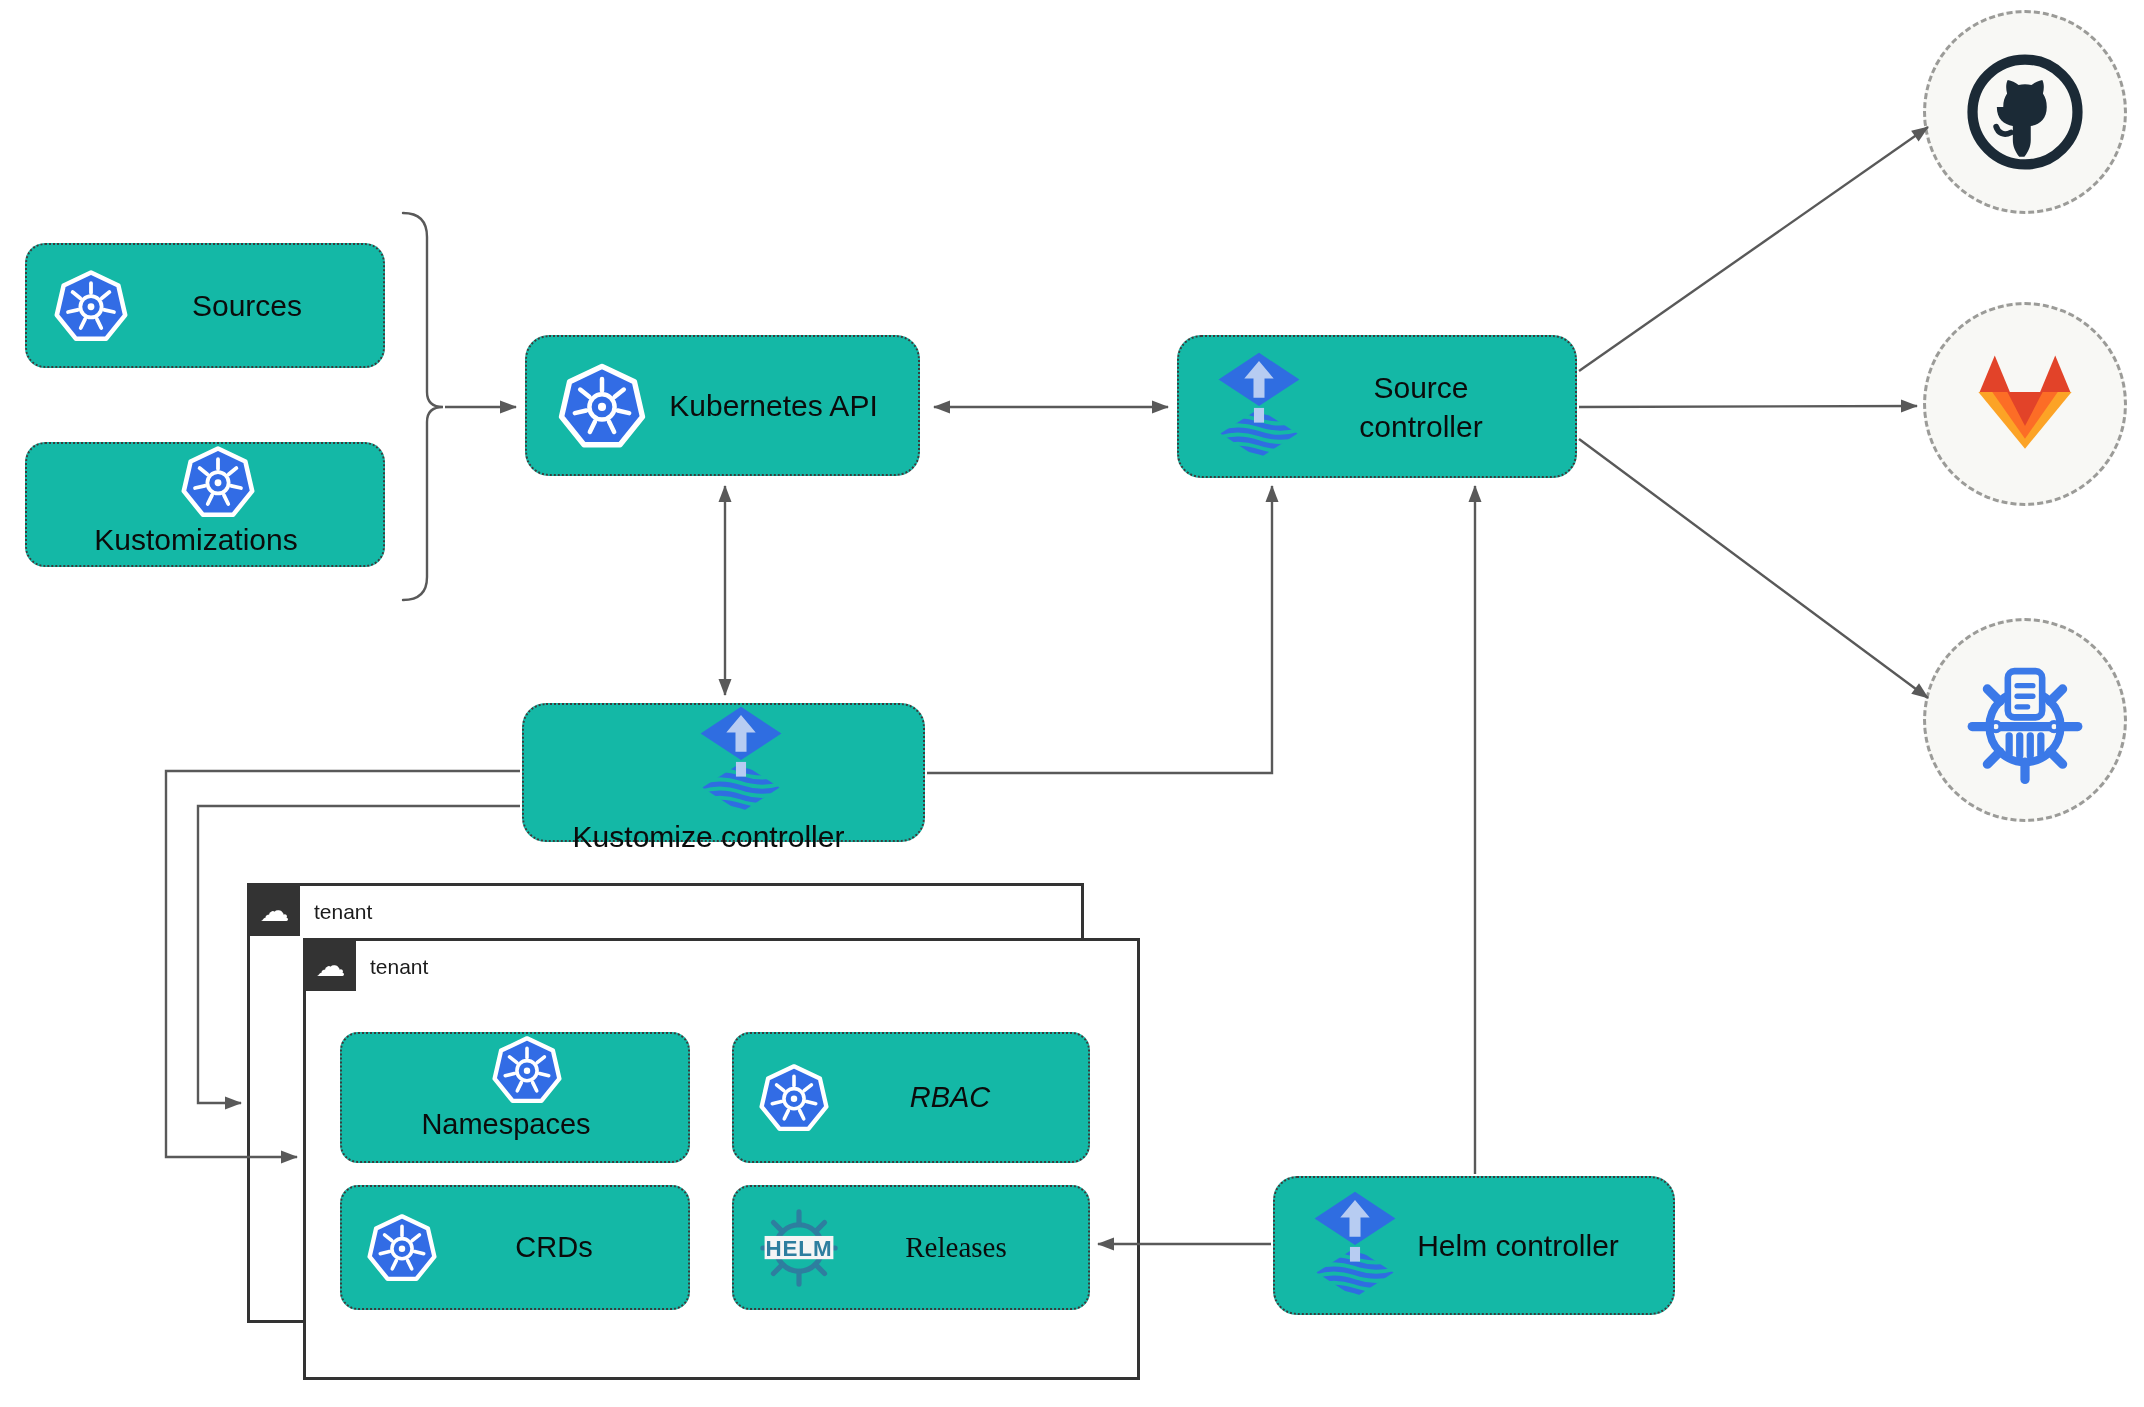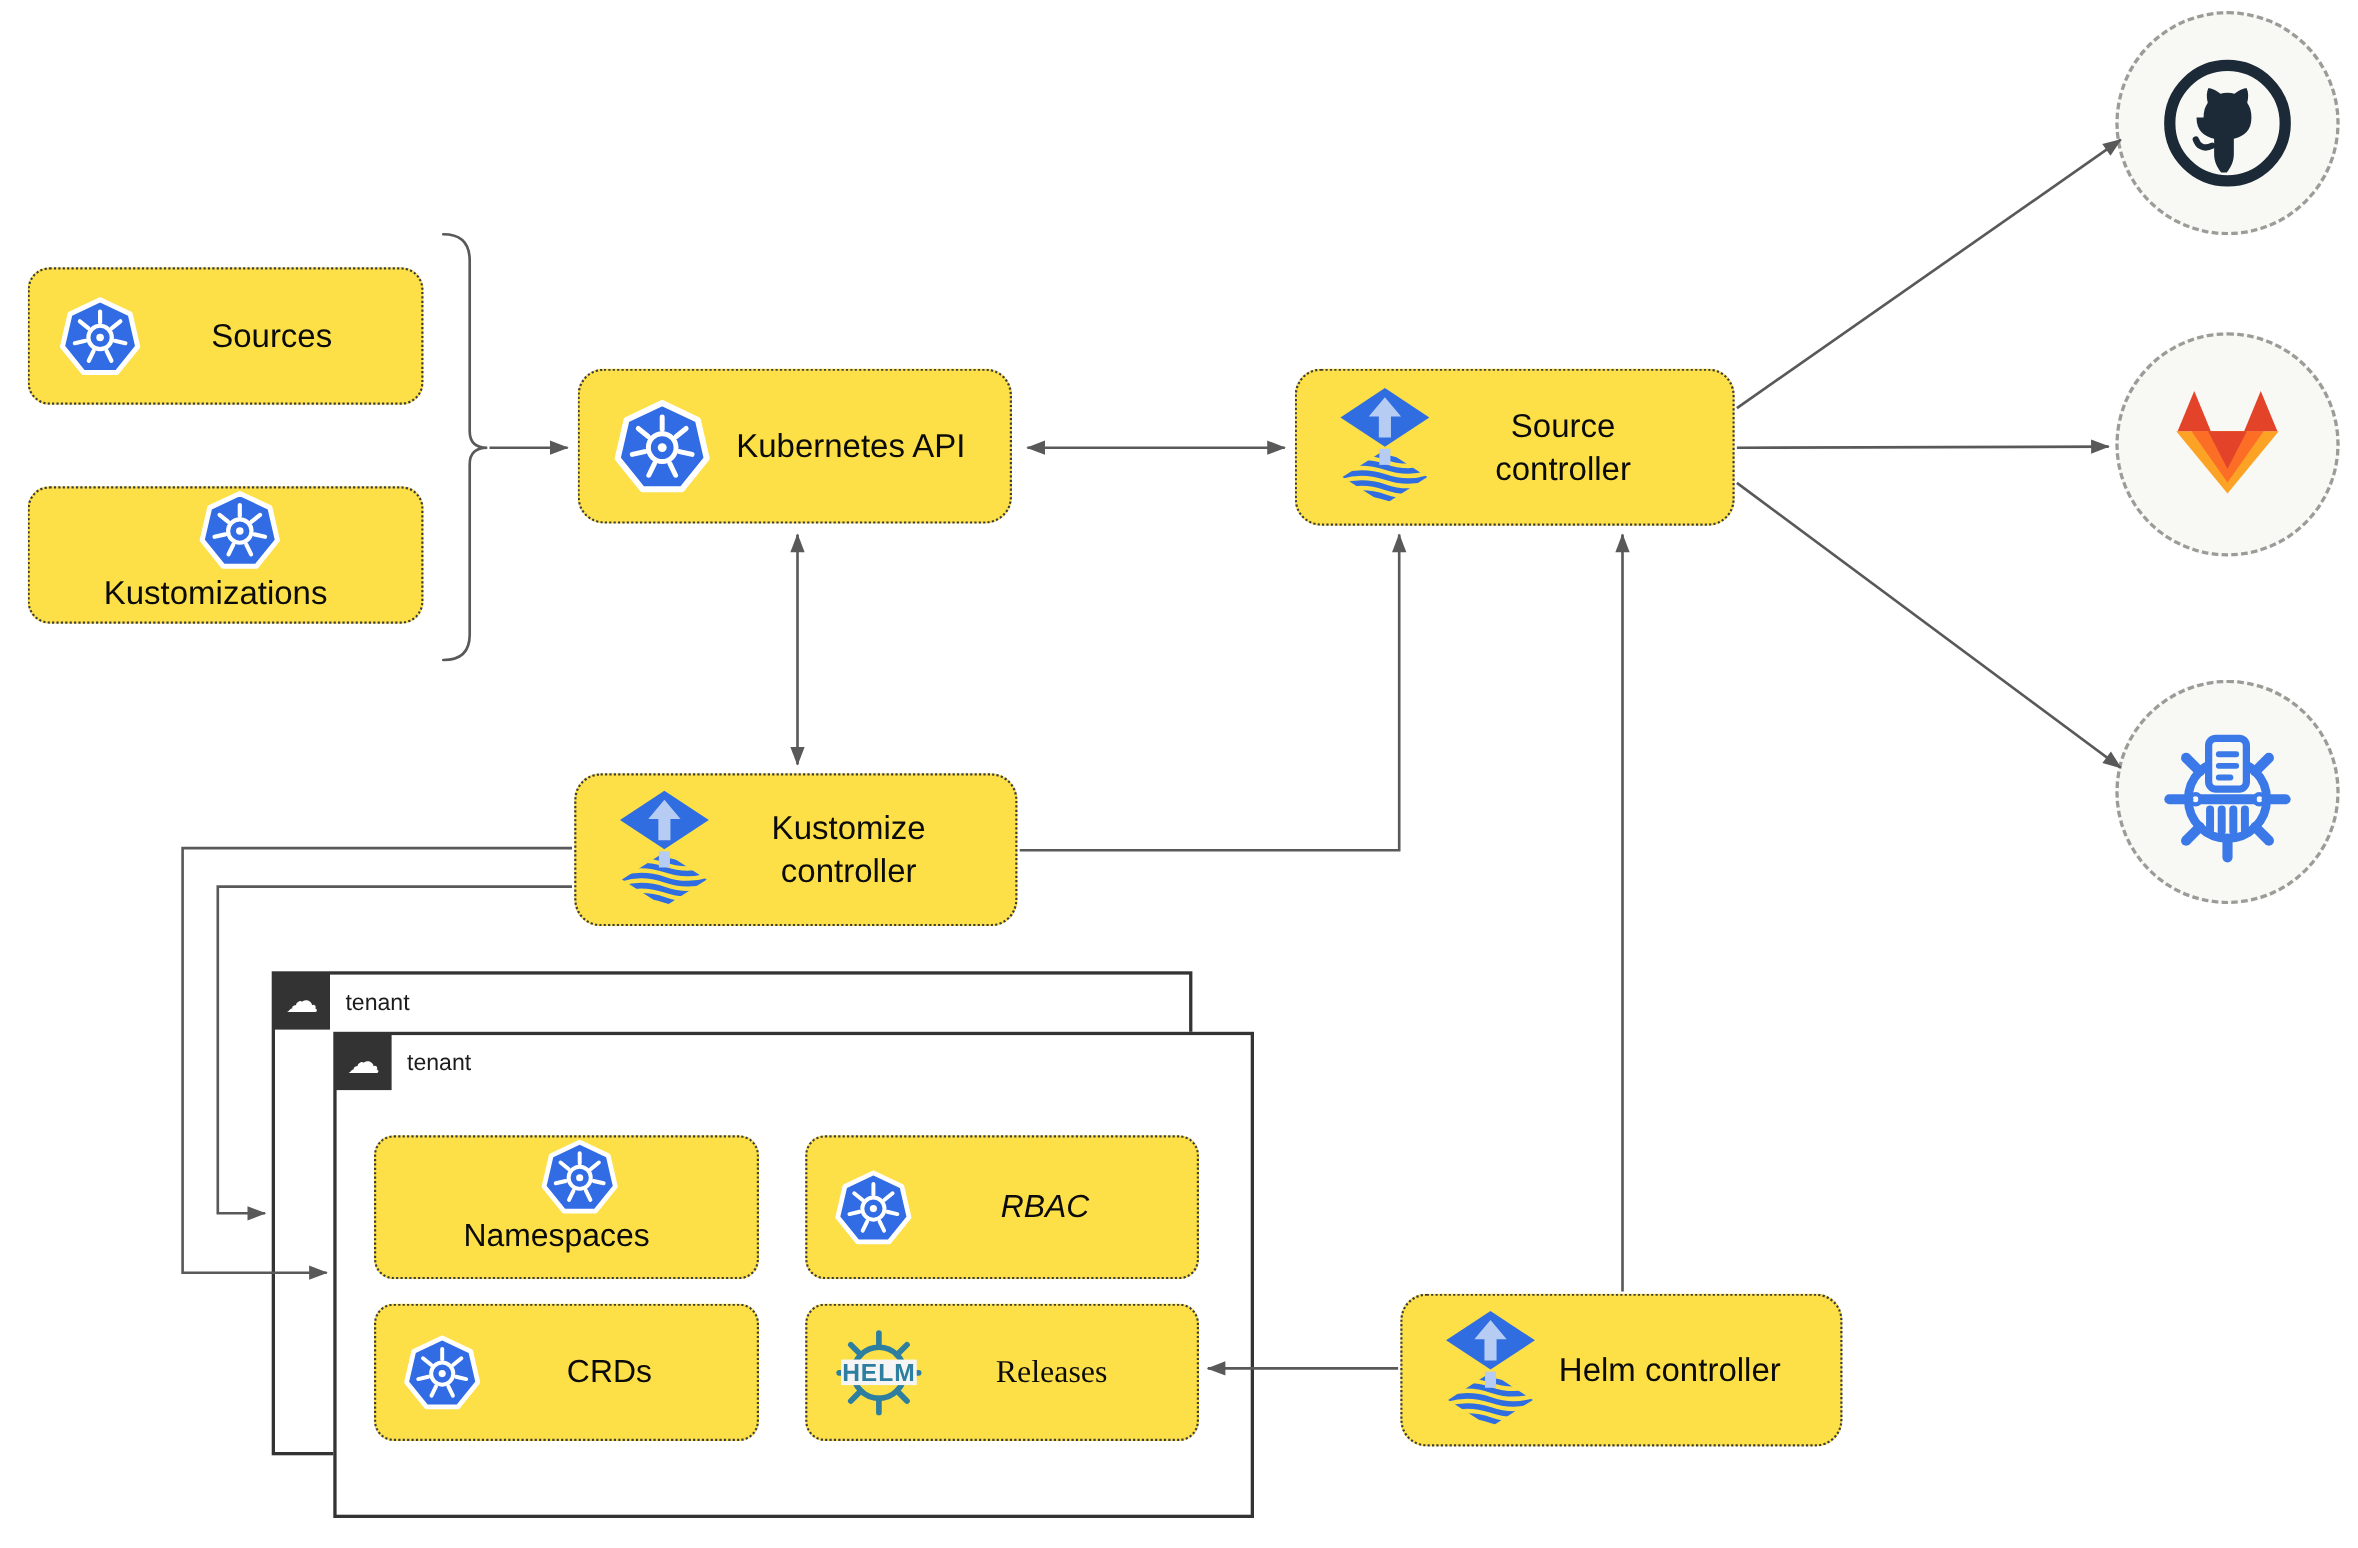--- a/index.html
+++ b/index.html
@@ -3,21 +3,21 @@
 <meta charset="utf-8">
 <style>
   html,body{margin:0;padding:0;background:#fff;}
   .canvas{
     position:relative;width:2144px;height:1407px;background:#ffffff;
     font-family:"Liberation Sans","DejaVu Sans",sans-serif;color:#111;
     overflow:hidden;
   }
   .node{
     position:absolute;display:flex;align-items:center;
-    background:#fde047;border:2.5px dotted #3c3c3c;border-radius:24px;
+    background:#14b8a6;border:2.5px dotted #3c3c3c;border-radius:24px;
     box-sizing:border-box;
   }
   .node .label{
     flex:1;text-align:center;font-size:30px;line-height:1.3;color:#0b0b0b;
     padding-right:18px;
   }
   .icon-wrap{display:flex;align-items:center;justify-content:center;}
   
   .tenant{
     position:absolute;background:#ffffff;border:3px solid #333333;box-sizing:border-box;
@@ -138,21 +138,21 @@
           <path d="M4,90 Q27,82 50,90 T96,90"></path>
             <path d="M4,100 Q27,92 50,100 T96,100"></path>
           <path d="M4,110 Q27,102 50,110 T96,110"></path>
         </g>
         <rect x="44.5" y="62" width="11" height="16" fill="#B7CCF2"></rect>
       </svg>
     </span>
     <span class="label" style="padding:0 48px 0 10px;">Source controller</span>
   </div>
 
-  <div class="node z3" style="left:522px;top:703px;width:403px;height:139px;">
+  <div class="node z3" style="left:522px;top:703px;width:403px;height:139px;flex-direction:column;">
     <span class="icon-wrap" style="margin-left:34px;">
       <svg width="92" height="112" viewBox="0 0 100 122">
         <polygon points="50,2 94,31 50,60 6,31" fill="#2F6DE1"></polygon>
         <polygon points="50,11 66,30 56,30 56,51 44,51 44,30 34,30" fill="#B7CCF2"></polygon>
         <g clip-path="url(#fluxclip)" stroke="#2F6DE1" stroke-width="5.5" fill="none">
           <path d="M4,70 Q27,62 50,70 T96,70"></path>
             <path d="M4,80 Q27,72 50,80 T96,80"></path>
           <path d="M4,90 Q27,82 50,90 T96,90"></path>
             <path d="M4,100 Q27,92 50,100 T96,100"></path>
           <path d="M4,110 Q27,102 50,110 T96,110"></path>

